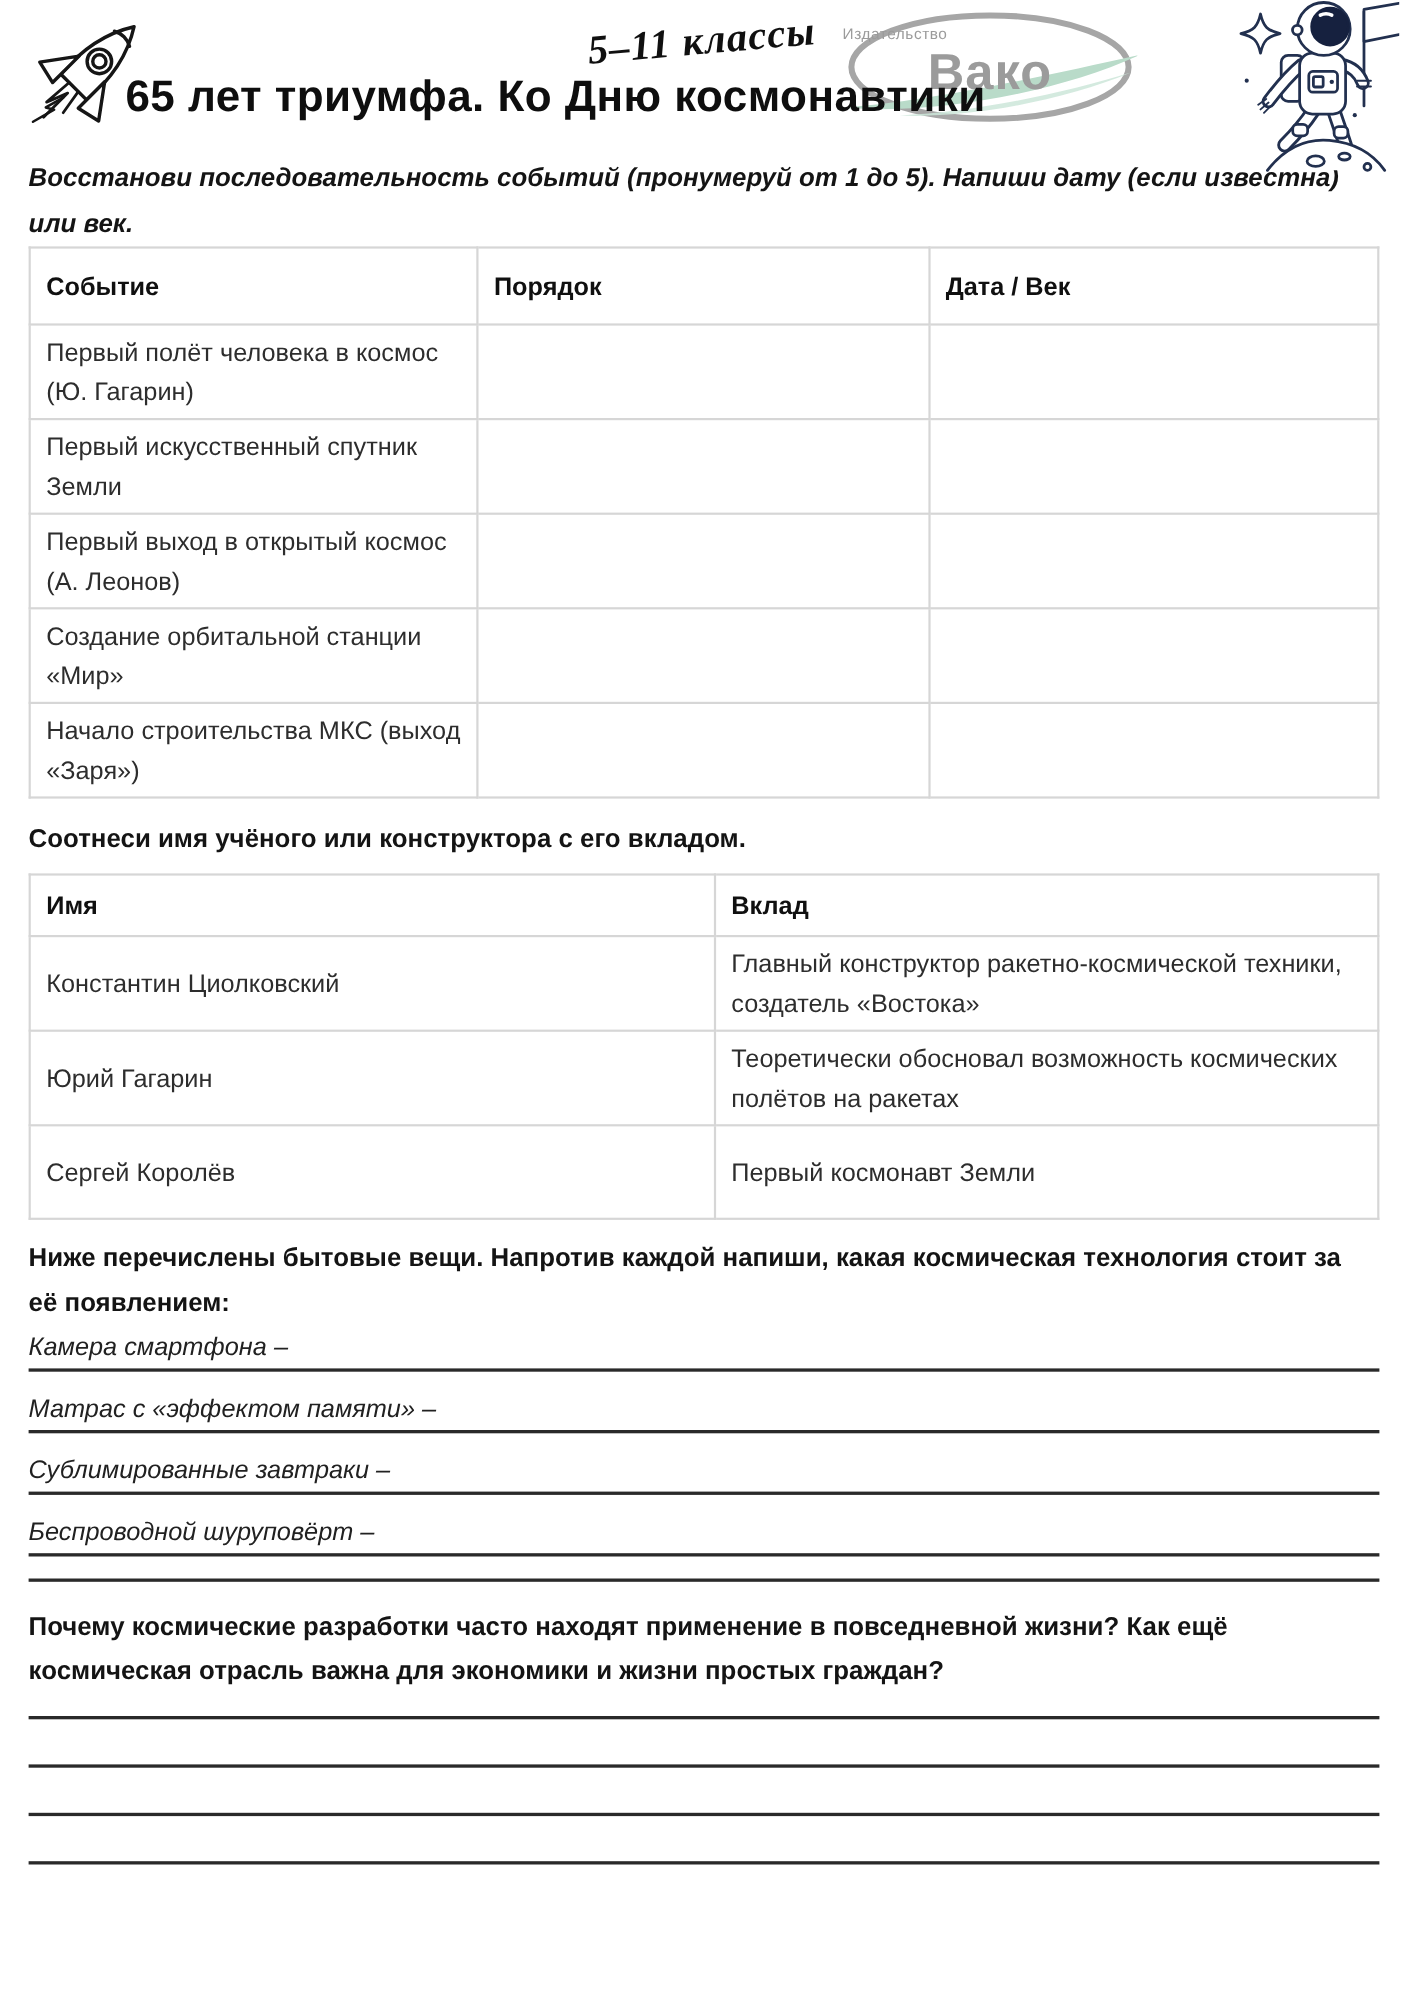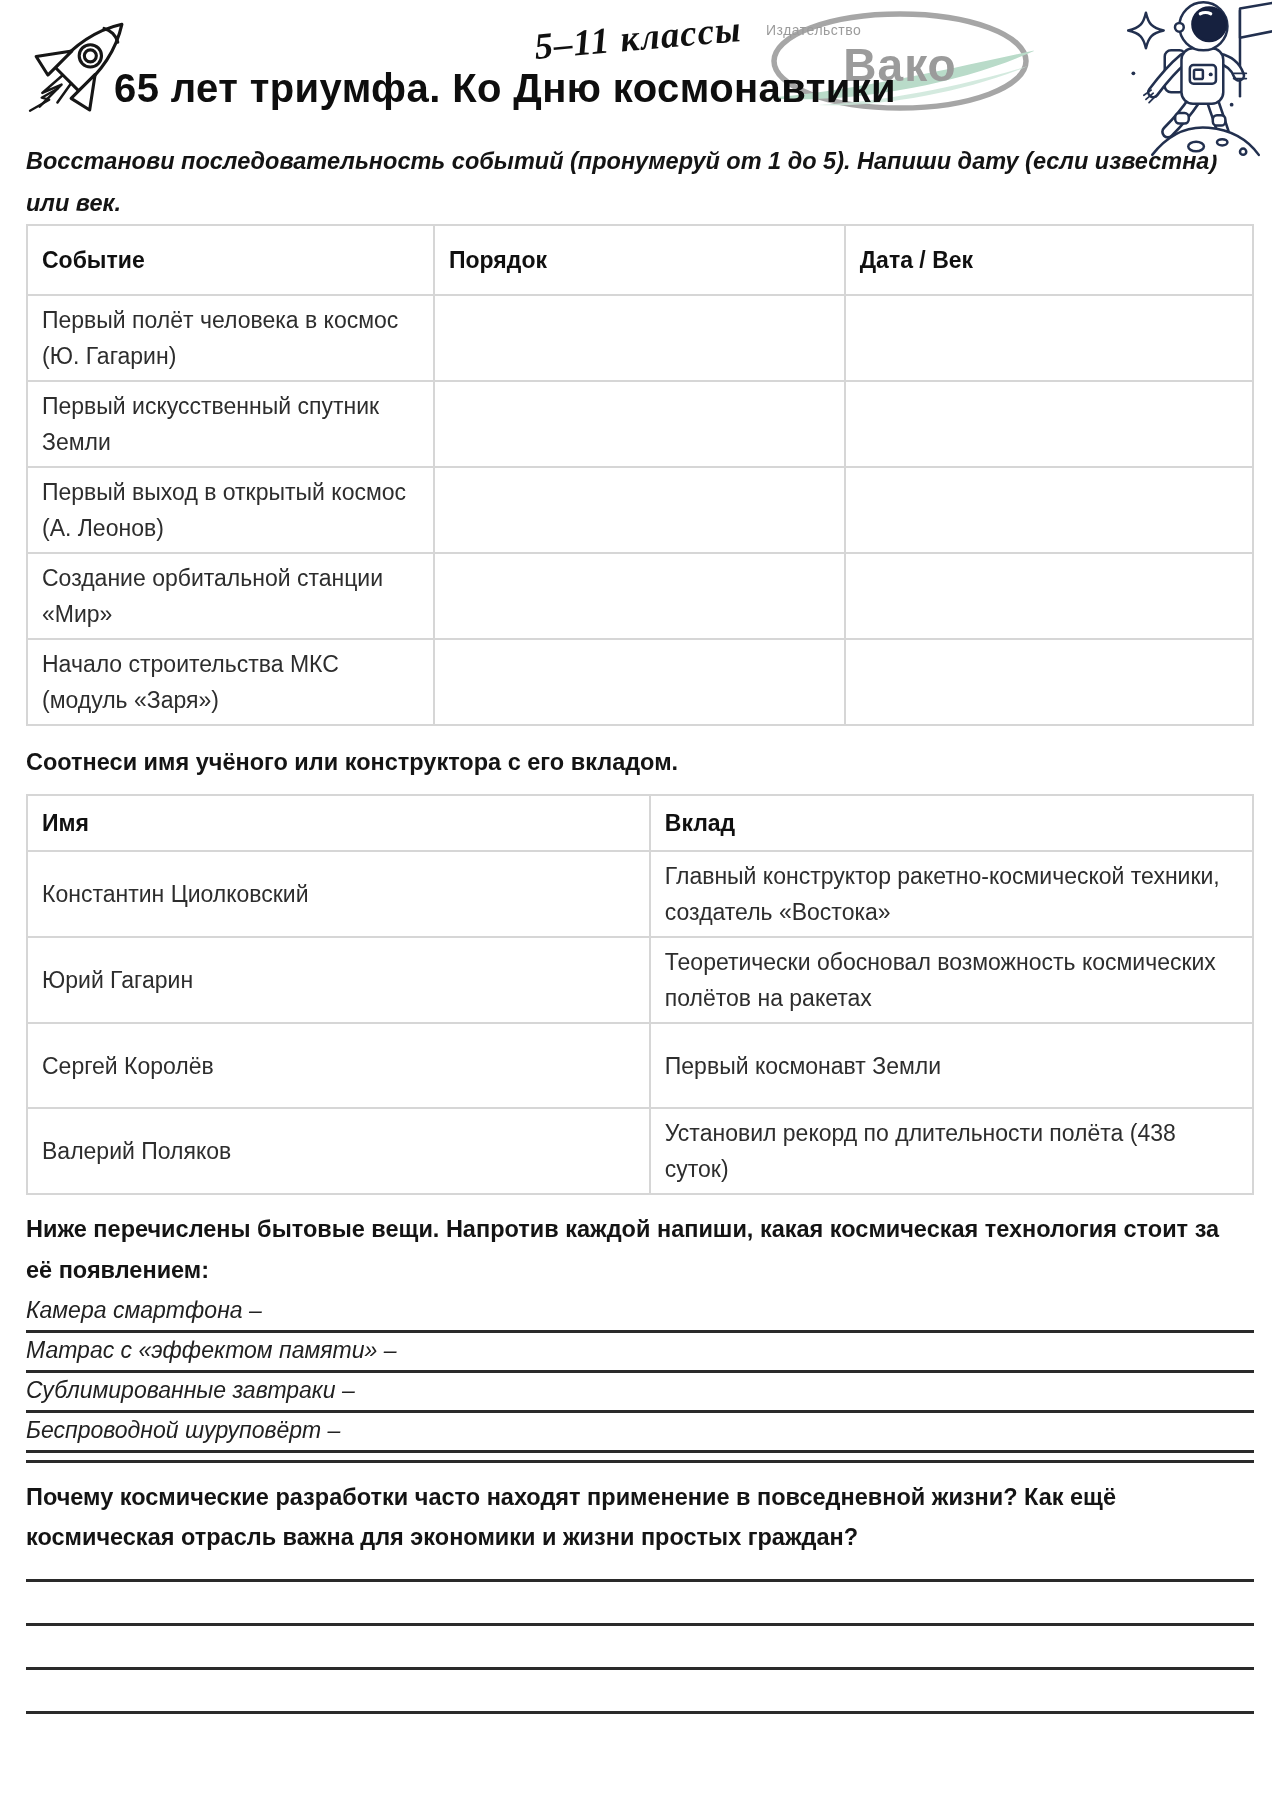--- a/index.html
+++ b/index.html
@@ -52,21 +52,21 @@
   .tbl2{margin-top:11px;}
   .tbl2 thead tr{height:56px;}
   .tbl2 tbody tr:nth-child(1){height:84px;}
   .tbl2 tbody tr:nth-child(2){height:58px;}
   .tbl2 tbody tr:nth-child(3){height:85px;}
   .tbl2 tbody tr:nth-child(4){height:78px;}
   .tbl2 th:nth-child(1),.tbl2 td:nth-child(1){width:50.8%;}
 
   
   .fill-items{margin-top:6px;width:1228px;}
-  .fill-item{margin-bottom:4px;}
+  .fill-item{margin-bottom:20px;}
   .item-label{font-style:italic;font-size:23px;line-height:26px;color:#212121;}
   .blank-line{margin-top:7px;border-bottom:3px solid var(--write-line);height:0;}
 
   
   .answer-lines{width:1228px;}
   .answer-line{height:0;border-top:3px solid var(--write-line);margin-top:41px;}
   .answer-line:first-child{margin-top:22px;}
 </style>
 </head>
 <body>
@@ -171,21 +171,21 @@
           <td>Первый выход в открытый космос (А. Леонов)</td>
           <td></td>
           <td></td>
         </tr>
         <tr>
           <td>Создание орбитальной станции «Мир»</td>
           <td></td>
           <td></td>
         </tr>
         <tr>
-          <td>Начало строительства МКС (модуль «Заря»)</td>
+          <td>Начало строительства МКС (выход «Заря»)</td>
           <td></td>
           <td></td>
         </tr>
       </tbody>
   </table>
 
   <p class="instr instr2">Соотнеси имя учёного или конструктора с его вкладом.</p>
 
   <table class="tbl2" id="matching-table">
     <thead>
@@ -200,24 +200,20 @@
           <td>Главный конструктор ракетно-космической техники, создатель «Востока»</td>
         </tr>
         <tr>
           <td>Юрий Гагарин</td>
           <td>Теоретически обосновал возможность космических полётов на ракетах</td>
         </tr>
         <tr>
           <td>Сергей Королёв</td>
           <td>Первый космонавт Земли</td>
         </tr>
-        <tr>
-          <td>Валерий Поляков</td>
-          <td>Установил рекорд по длительности полёта (438 суток)</td>
-        </tr>
       </tbody>
   </table>
 
   <p class="instr instr3">Ниже перечислены бытовые вещи. Напротив каждой напиши, какая космическая технология стоит за её появлением:</p>
 
   <div class="fill-items">
       <div class="fill-item">
         <div class="item-label">Камера смартфона –</div>
         <div class="blank-line"></div>
       </div>

